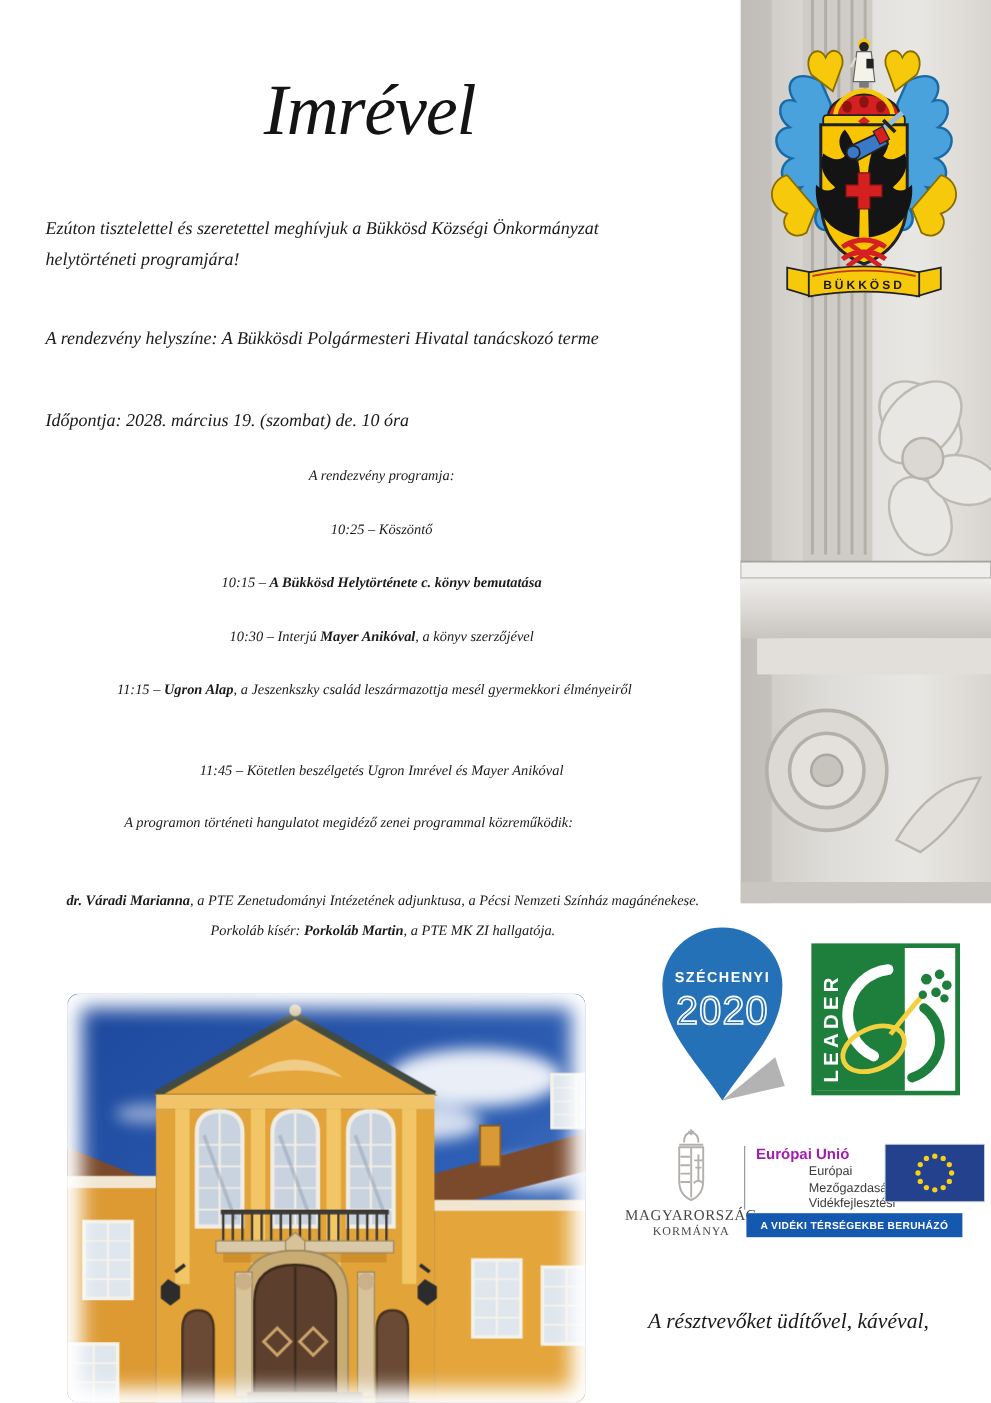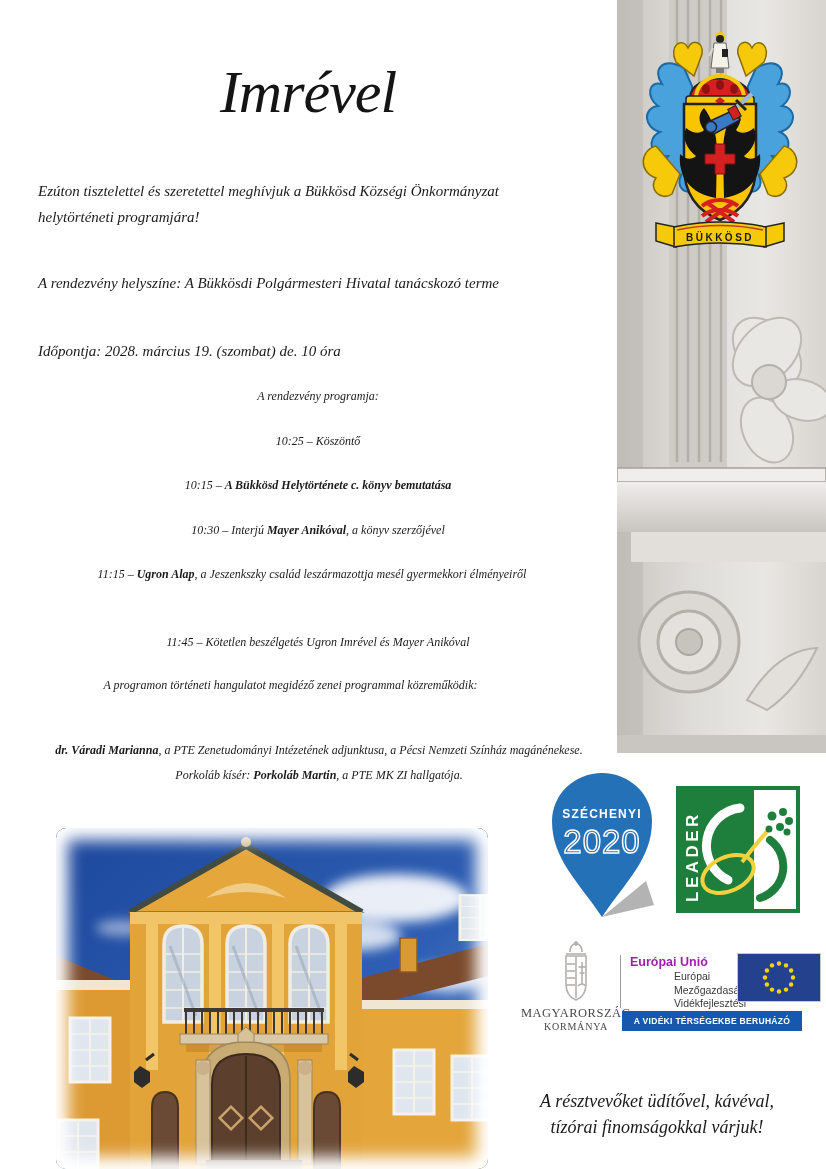--- a/index.html
+++ b/index.html
@@ -353,16 +353,15 @@
         <circle cx="35" cy="12.4" r="2.2"></circle>
       <circle cx="42" cy="10.5" r="2.2"></circle>
         <circle cx="49" cy="12.4" r="2.2"></circle>
         <circle cx="54.1" cy="17.5" r="2.2"></circle>
     </g>
   </svg>
   <div class="eubanner">A VIDÉKI TÉRSÉGEKBE BERUHÁZÓ EURÓPA</div>
 
   <div class="closing">
     <span>A résztvevőket üdítővel, kávéval,</span><br>
-    <span>tízórai finomságokkal várjuk!</span>
   </div>
 
 </div>
 
 </body></html>

